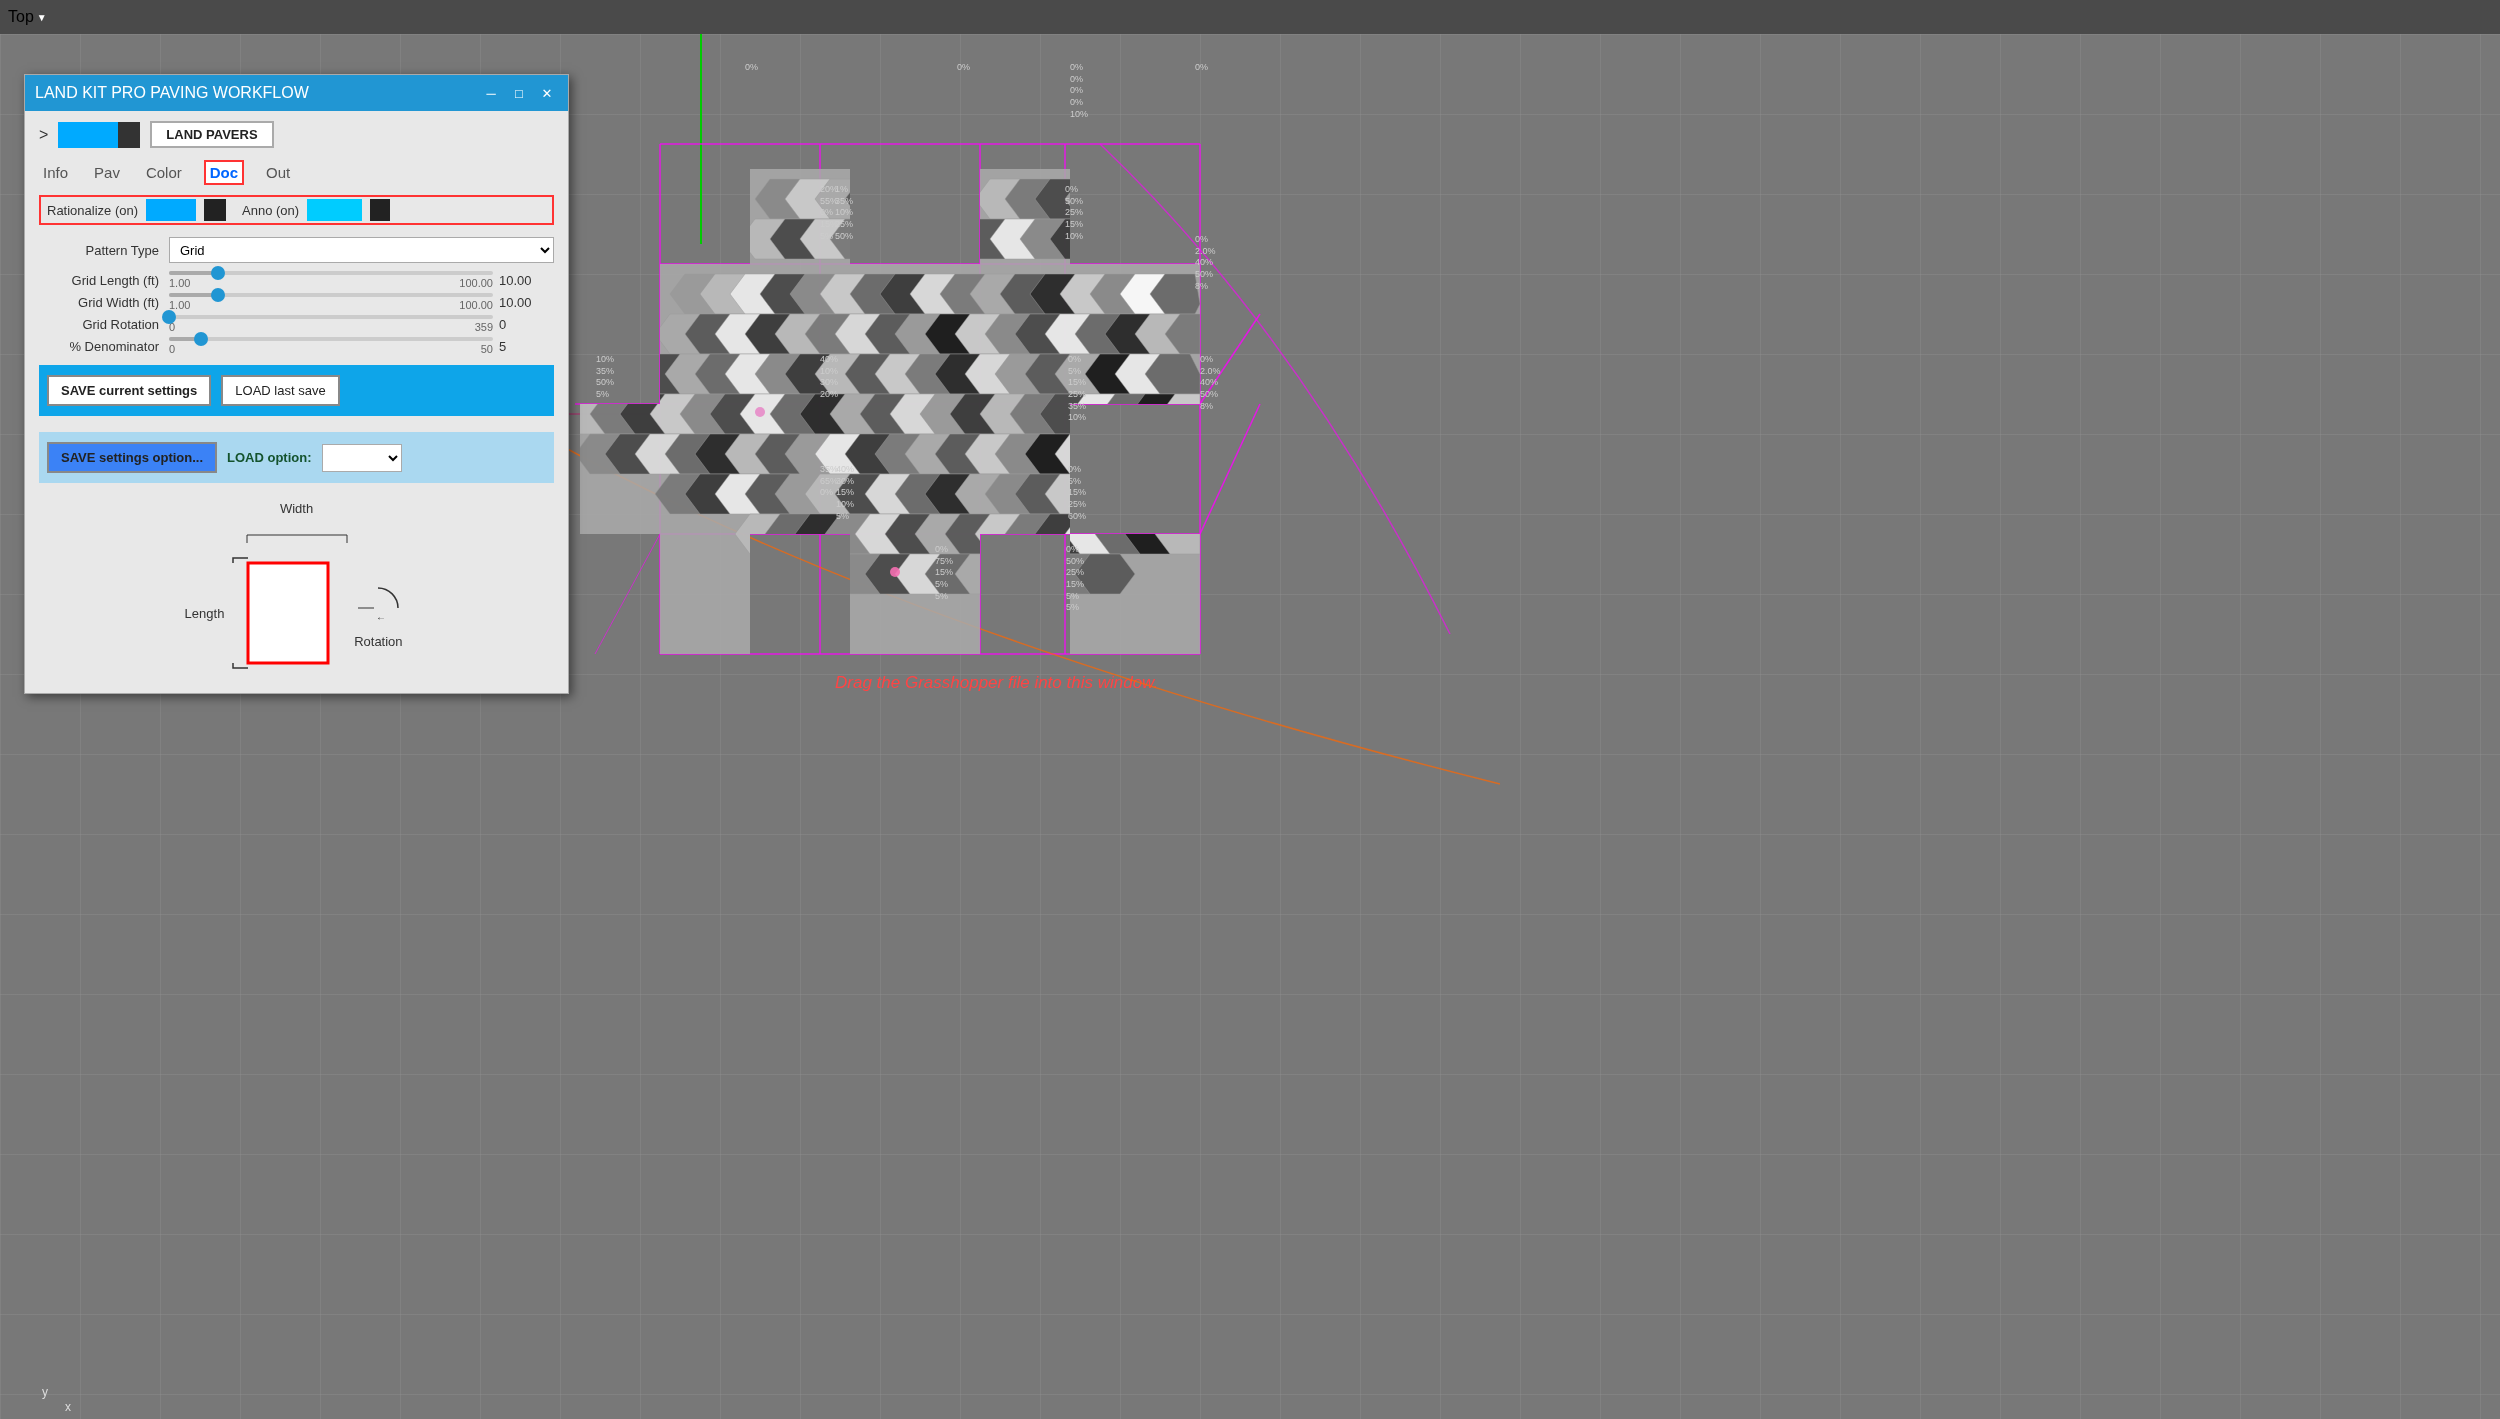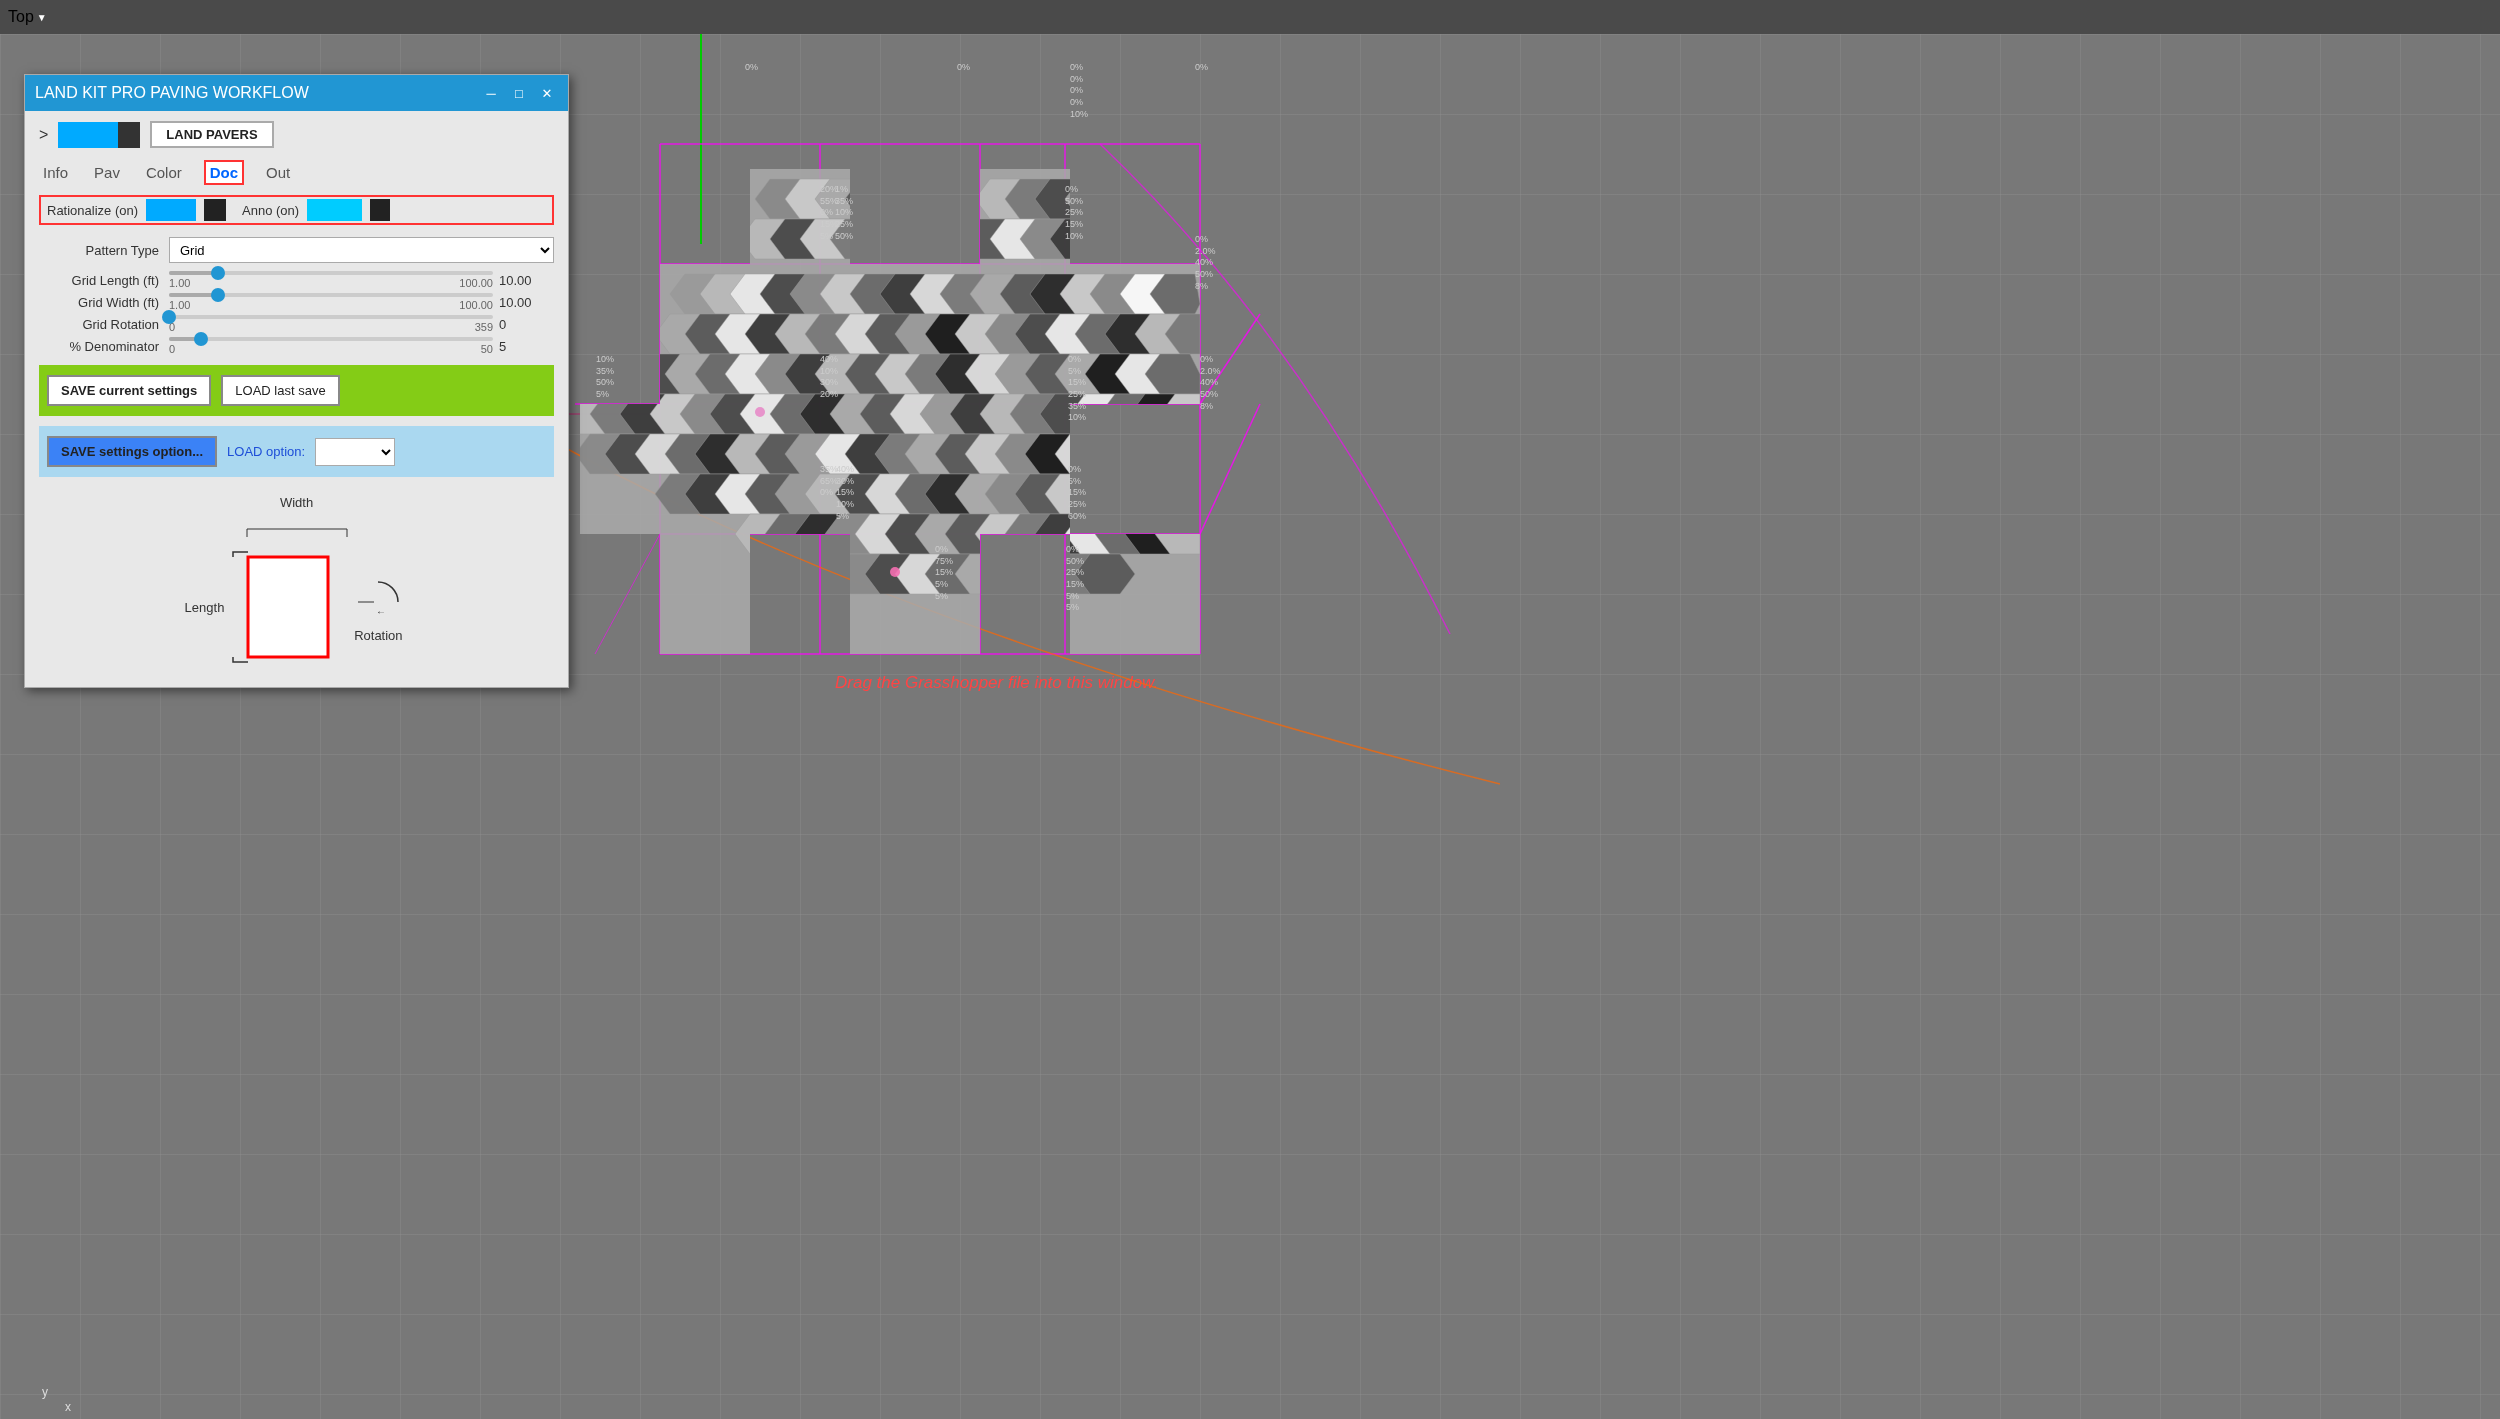--- a/index.html
+++ b/index.html
@@ -268,23 +268,23 @@
     }
     .slider-value {
       font-size: 13px;
       color: #333;
       width: 55px;
       margin-left: 6px;
     }
 
     
     .save-section {
-      background: #84cc16;
+      background: #0ea5e9;
       padding: 10px 8px;
-      margin-bottom: 10px;
+      margin-bottom: 16px;
     }
     .save-row {
       display: flex;
       gap: 10px;
       align-items: center;
     }
     .save-btn {
       background: white;
       border: 2px solid #888;
       padding: 6px 12px;
@@ -316,21 +316,22 @@
       background: #3b82f6;
       border: 2px solid #888;
       padding: 6px 12px;
       font-size: 13px;
       font-weight: 600;
       cursor: pointer;
       color: #222;
     }
     .load-opt-label {
       font-size: 13px;
-      color: #1d4ed8;
+      color: #14532d;
+      font-weight: bold;
     }
     .load-opt-dropdown {
       height: 28px;
       width: 80px;
       border: 1px solid #aaa;
       background: white;
       font-size: 13px;
       cursor: pointer;
     }
 

